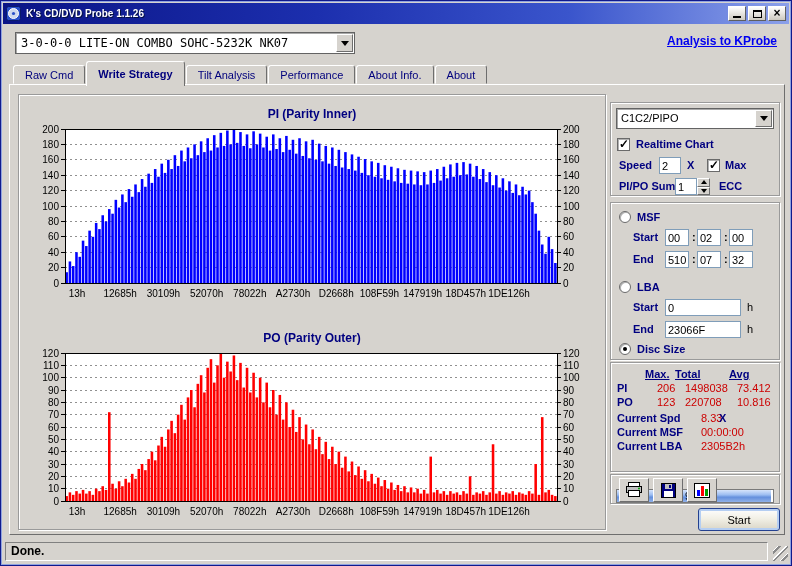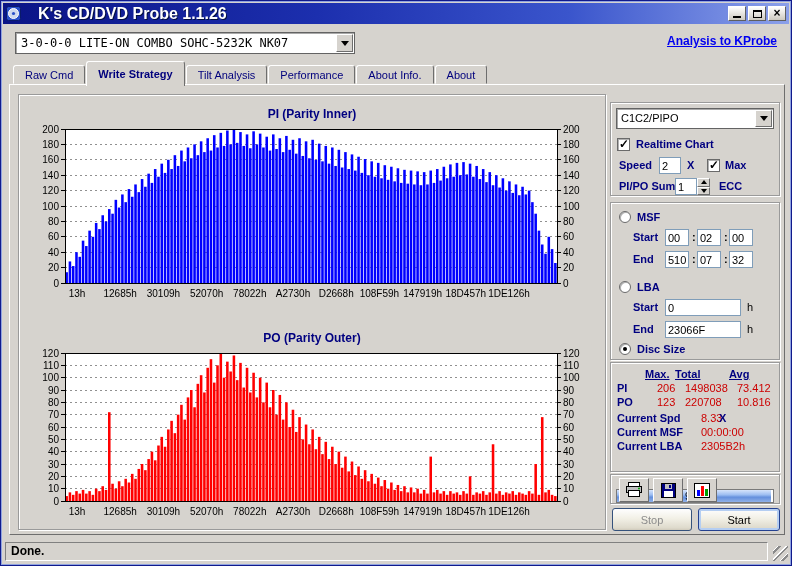--- a/index.html
+++ b/index.html
@@ -6,21 +6,21 @@
   body { margin:0; width:792px; height:566px; overflow:hidden; background:#d6d3ce;
          font-family:"Liberation Sans", sans-serif; }
   .window { position:relative; width:792px; height:566px; background:#d6d3ce;
             border:1px solid #101a8c; box-shadow: inset 0 0 0 1px #8fa2e0; }
 
   
   .titlebar { position:absolute; left:2px; right:2px; top:2px; height:21px;
     background:linear-gradient(90deg,#0a1486 0%,#1c2fae 40%,#3a55cc 72%,#8ba0ea 100%);
     display:flex; align-items:center; padding:0 3px; }
   .app-icon { width:15px; height:15px; flex:0 0 auto; }
-  .title-text { color:#ffffff; font-size:16px; font-weight:bold; margin-left:17px;
+  .title-text { color:#ffffff; font-size:10px; font-weight:bold; margin-left:5px;
     white-space:nowrap; text-shadow:1px 1px 0 #041040; }
   .caption-btns { margin-left:auto; display:flex; gap:2px; }
   .cap-btn { width:18px; height:15px; background:linear-gradient(#ffffff,#cdc9c0);
     border:1px solid; border-color:#ffffff #5f5f5f #5f5f5f #ffffff; position:relative; cursor:default; }
   .glyph-min { position:absolute; left:4px; bottom:2px; width:8px; height:2px; background:#000; }
   .glyph-max { position:absolute; left:4px; top:3px; width:9px; height:8px;
     border:1px solid #000; border-top:2px solid #000; }
   .glyph-close { display:block; text-align:center; font-size:12px; font-weight:bold; line-height:12px; color:#000; }
 
   
@@ -746,23 +746,20 @@
           <svg width="16" height="15" viewBox="0 0 16 15">
             <rect x="0.5" y="0.5" width="15" height="14" fill="#ffffff" stroke="#000"></rect>
             <rect x="3" y="7" width="3" height="6" fill="#0000ff"></rect>
             <rect x="7" y="3" width="3" height="10" fill="#ff0000"></rect>
             <rect x="11" y="6" width="3" height="7" fill="#00a000"></rect>
           </svg>
         </div>
       </div>
 
       <div class="row" style="top:414px; height:23px">
-        <div class="btnxp disabled" style="left:2px; width:80px">
-            <span>Stop</span>
-          </div>
         <div class="btnxp default" style="left:88px; width:82px">
             <span>Start</span>
           </div>
       </div>
 
     </div>
   </div>
 
   <div class="statusbar">
     <div class="status-cell">Done.</div>

